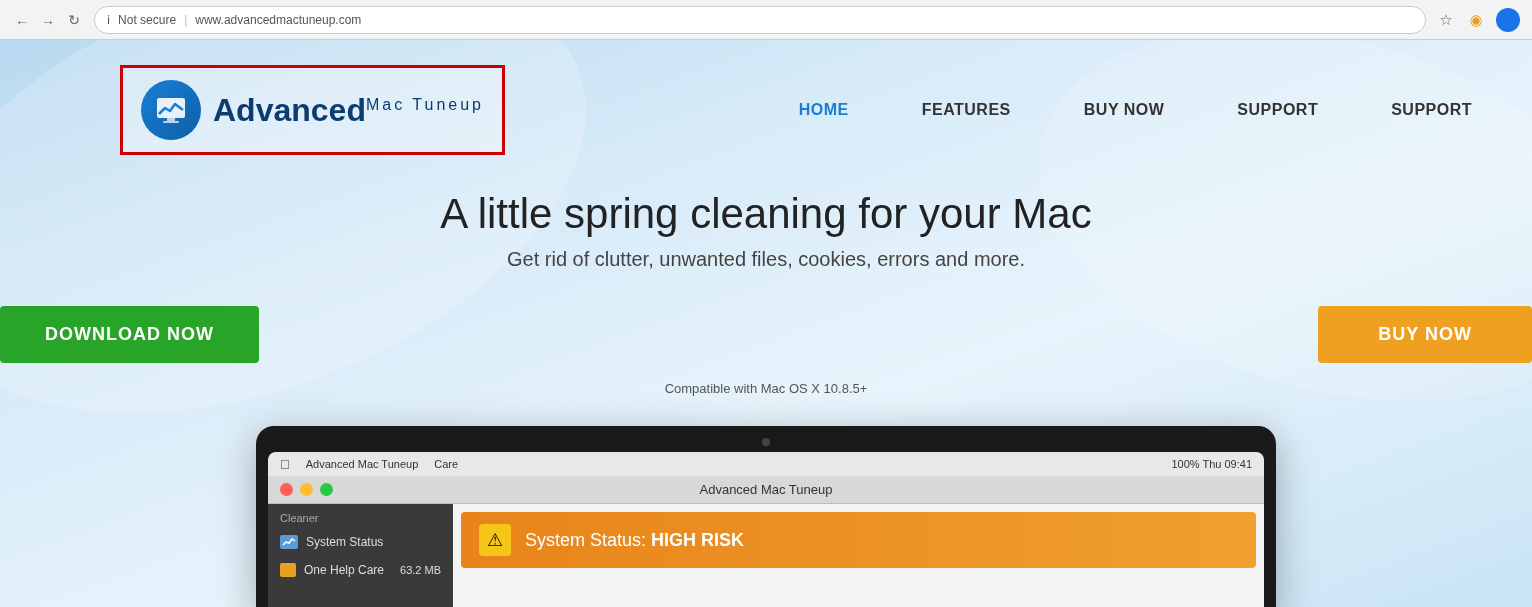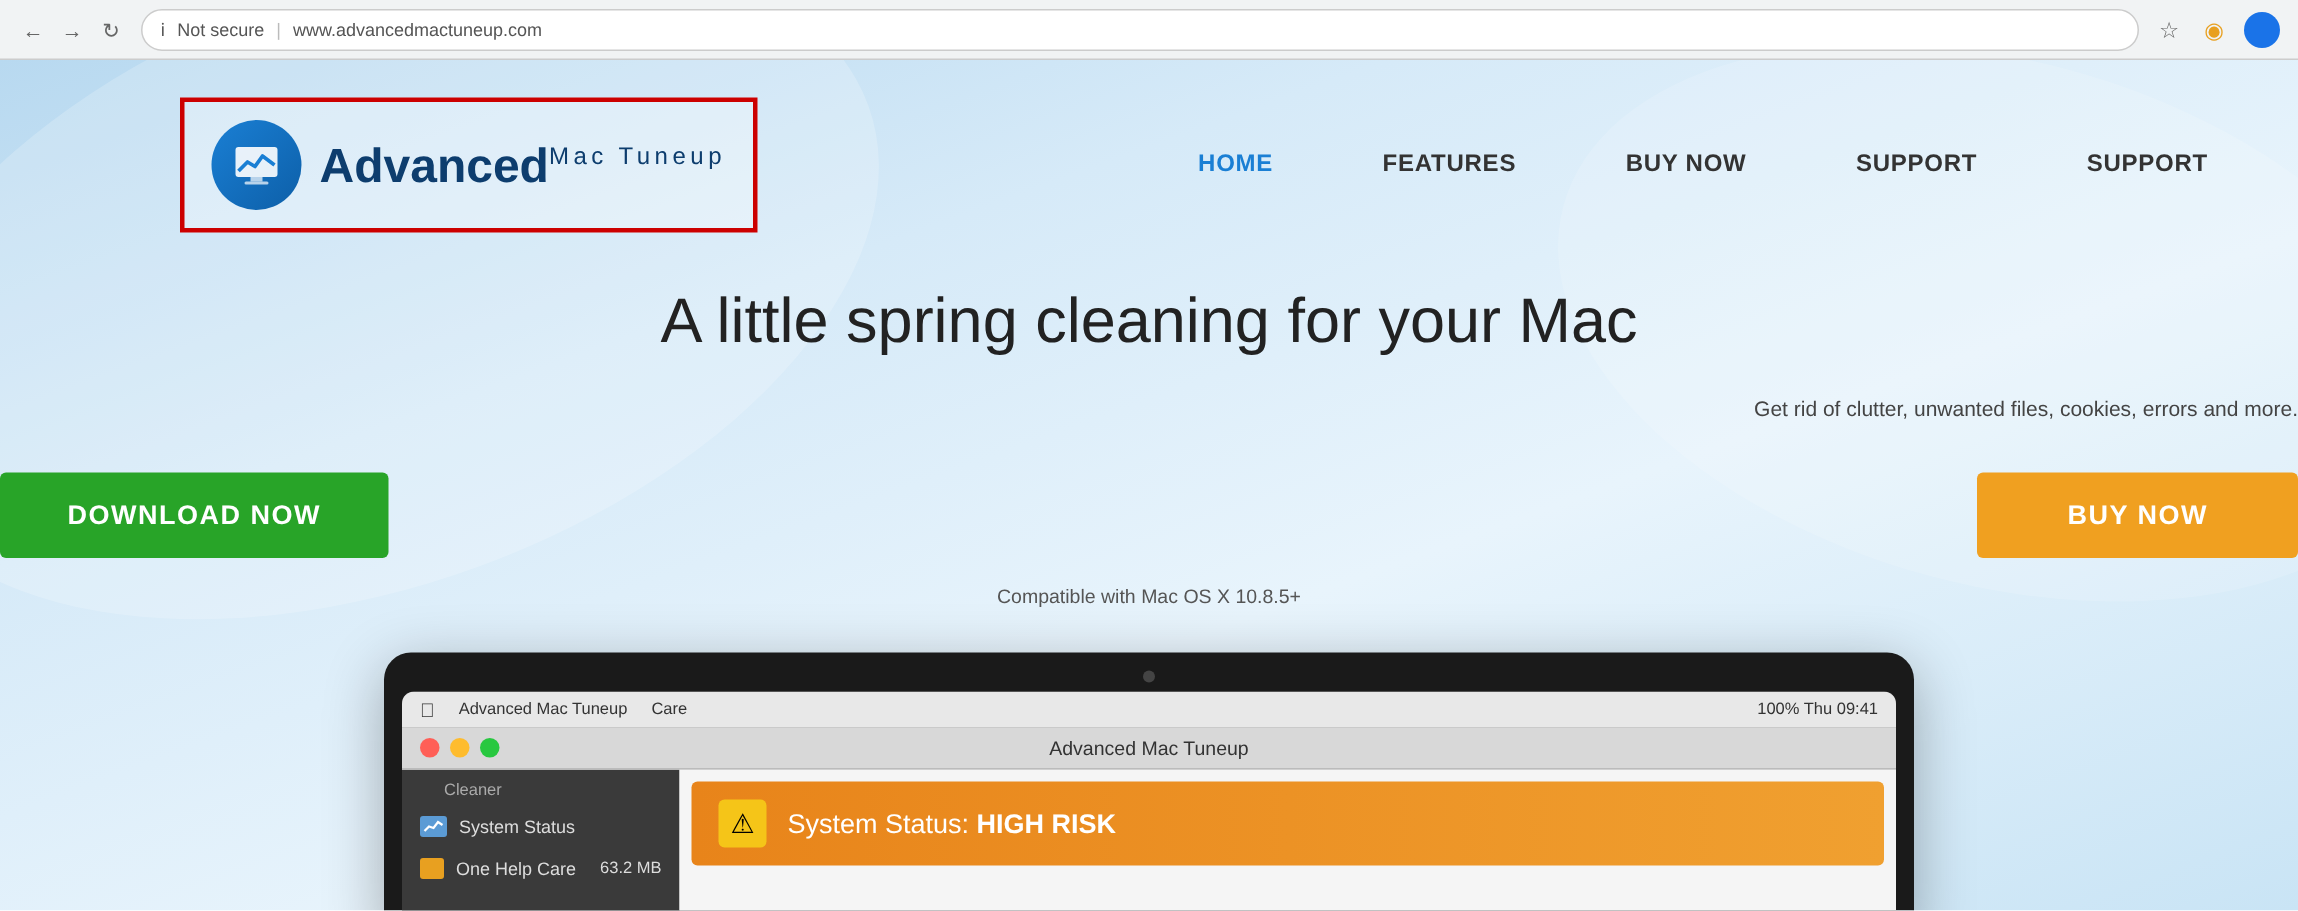--- a/index.html
+++ b/index.html
@@ -163,27 +163,26 @@
     .hero {
       text-align: center;
       padding: 10px 0 20px;
       position: relative;
       z-index: 10;
     }
     .hero-title {
       font-size: 42px;
       font-weight: 400;
       color: #222;
-      margin-bottom: 26px;
+      margin-bottom: 10px;
     }
     .hero-subtitle {
-      font-size: 14px;
+      font-size: 20px;
       color: #444;
       margin-bottom: 35px;
-      text-align: right;
     }
     .hero-buttons {
       display: flex;
       justify-content: space-between;
       gap: 20px;
       margin-bottom: 18px;
     }
     .btn-download {
       background: #28a428;
       color: white;
@@ -293,21 +292,20 @@
     .app-sidebar {
       width: 185px;
       background: #3a3a3a;
       color: white;
     }
     .sidebar-section-label {
       font-size: 11px;
       color: #aaa;
       padding: 8px 12px 4px;
       text-transform: none;
-      margin-left: 16px;
     }
     .sidebar-item {
       display: flex;
       align-items: center;
       gap: 8px;
       padding: 7px 12px;
       font-size: 12px;
       color: #ddd;
       cursor: pointer;
     }

